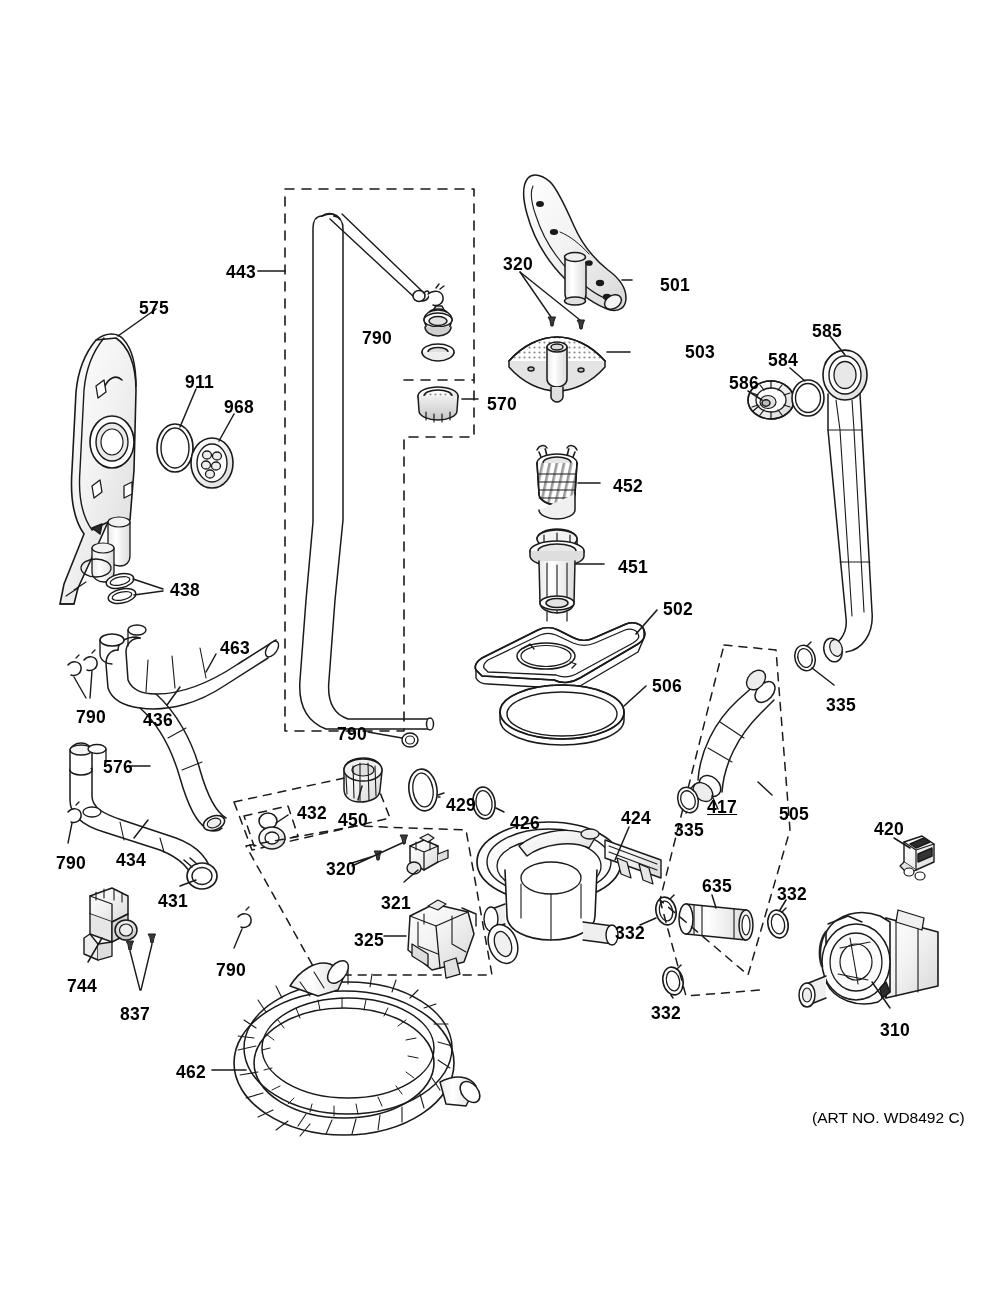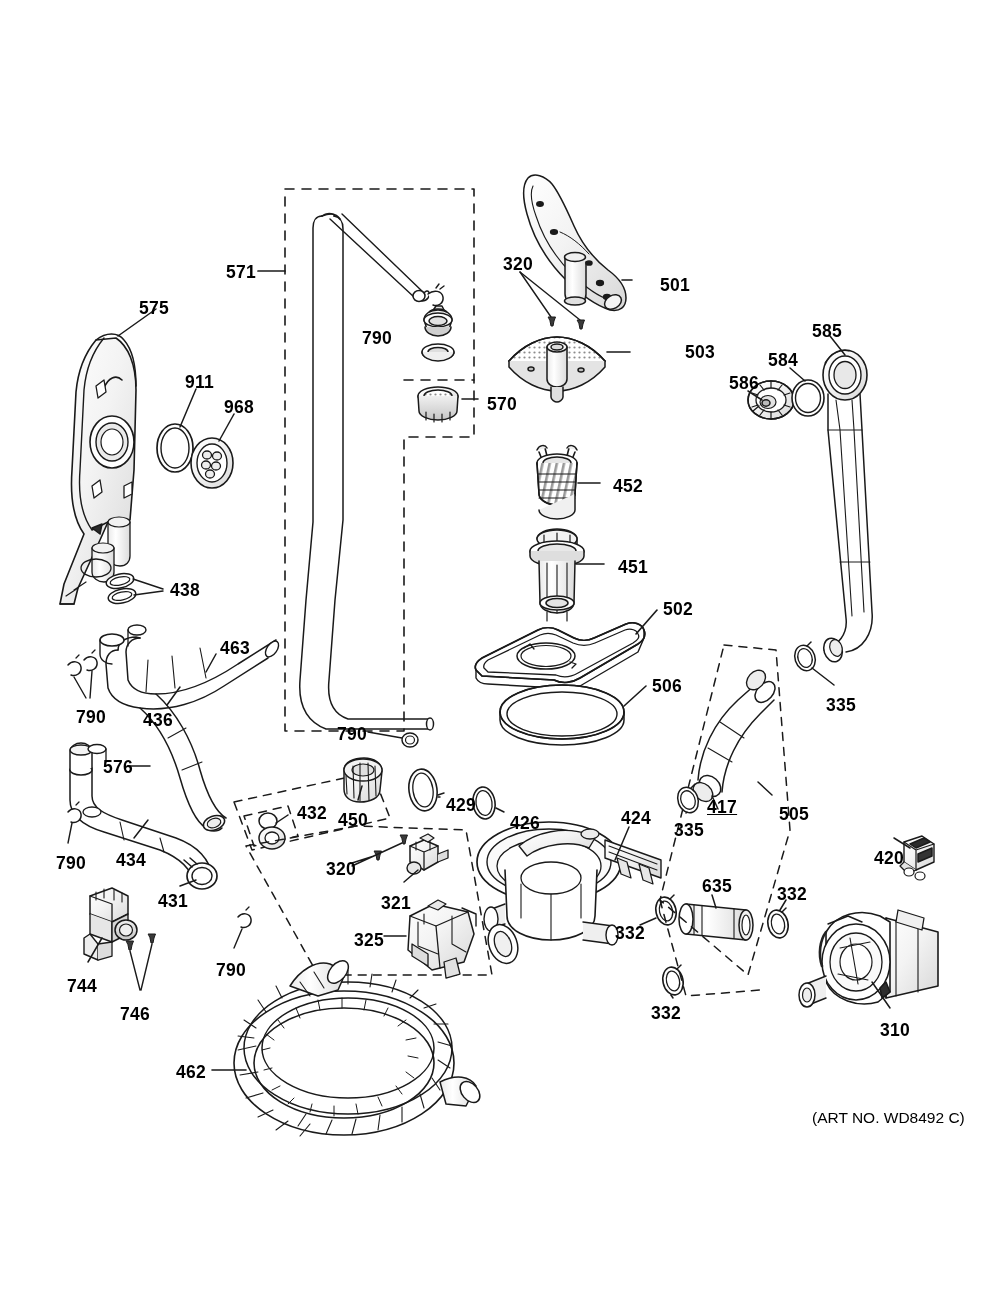--- a/index.html
+++ b/index.html
@@ -641,21 +641,21 @@
       </g>
       <path d="M212 1070 L246 1070" stroke-width="1.6"></path>
 
     </g>
   </svg>
 
   <div class="lbl" style="left:139px;top:300px;">575</div>
   <div class="lbl" style="left:185px;top:374px;">911</div>
   <div class="lbl" style="left:224px;top:399px;">968</div>
   <div class="lbl" style="left:170px;top:582px;">438</div>
-  <div class="lbl" style="left:226px;top:264px;">571</div>
+  <div class="lbl" style="left:226px;top:264px;">443</div>
   <div class="lbl" style="left:362px;top:330px;">790</div>
   <div class="lbl" style="left:487px;top:396px;">570</div>
   <div class="lbl" style="left:503px;top:256px;">320</div>
   <div class="lbl" style="left:638px;top:277px;margin-left:22px;">501</div>
   <div class="lbl" style="left:641px;top:344px;margin-left:44px;">503</div>
   <div class="lbl" style="left:613px;top:478px;">452</div>
   <div class="lbl" style="left:618px;top:559px;">451</div>
   <div class="lbl" style="left:663px;top:601px;">502</div>
   <div class="lbl" style="left:652px;top:678px;">506</div>
   <div class="lbl" style="left:729px;top:375px;">586</div>
@@ -663,37 +663,37 @@
   <div class="lbl" style="left:812px;top:323px;">585</div>
   <div class="lbl" style="left:826px;top:697px;">335</div>
   <div class="lbl" style="left:220px;top:640px;">463</div>
   <div class="lbl" style="left:143px;top:712px;">436</div>
   <div class="lbl" style="left:76px;top:709px;">790</div>
   <div class="lbl" style="left:103px;top:759px;">576</div>
   <div class="lbl" style="left:116px;top:852px;">434</div>
   <div class="lbl" style="left:56px;top:855px;">790</div>
   <div class="lbl" style="left:158px;top:893px;">431</div>
   <div class="lbl" style="left:67px;top:978px;">744</div>
-  <div class="lbl" style="left:120px;top:1006px;">746</div>
+  <div class="lbl" style="left:120px;top:1006px;">837</div>
   <div class="lbl" style="left:216px;top:962px;">790</div>
   <div class="lbl" style="left:337px;top:726px;">790</div>
   <div class="lbl" style="left:297px;top:805px;">432</div>
   <div class="lbl" style="left:338px;top:812px;">450</div>
   <div class="lbl" style="left:446px;top:797px;">429</div>
   <div class="lbl" style="left:510px;top:815px;">426</div>
   <div class="lbl" style="left:326px;top:861px;">320</div>
   <div class="lbl" style="left:381px;top:895px;">321</div>
   <div class="lbl" style="left:354px;top:932px;">325</div>
   <div class="lbl" style="left:621px;top:810px;">424</div>
   <div class="lbl" style="left:615px;top:925px;">332</div>
   <div class="lbl" style="left:651px;top:1005px;">332</div>
   <div class="lbl" style="left:702px;top:878px;text-align:center;">635</div>
   <div class="lbl" style="left:777px;top:886px;">332</div>
   <div class="lbl" style="left:707px;top:799px;text-decoration:underline;">417</div>
   <div class="lbl" style="left:674px;top:822px;">335</div>
   <div class="lbl" style="left:779px;top:787px;margin-top:19px;">505</div>
-  <div class="lbl" style="left:874px;top:821px;margin-top:29px;">420</div>
+  <div class="lbl" style="left:874px;top:821px;">420</div>
   <div class="lbl" style="left:880px;top:1022px;">310</div>
   <div class="lbl" style="left:176px;top:1064px;">462</div>
 
   <div id="artno" style="left:812px;top:1109px;">(ART NO. WD8492 C)</div>
 
 </div>
 
 </body></html>

